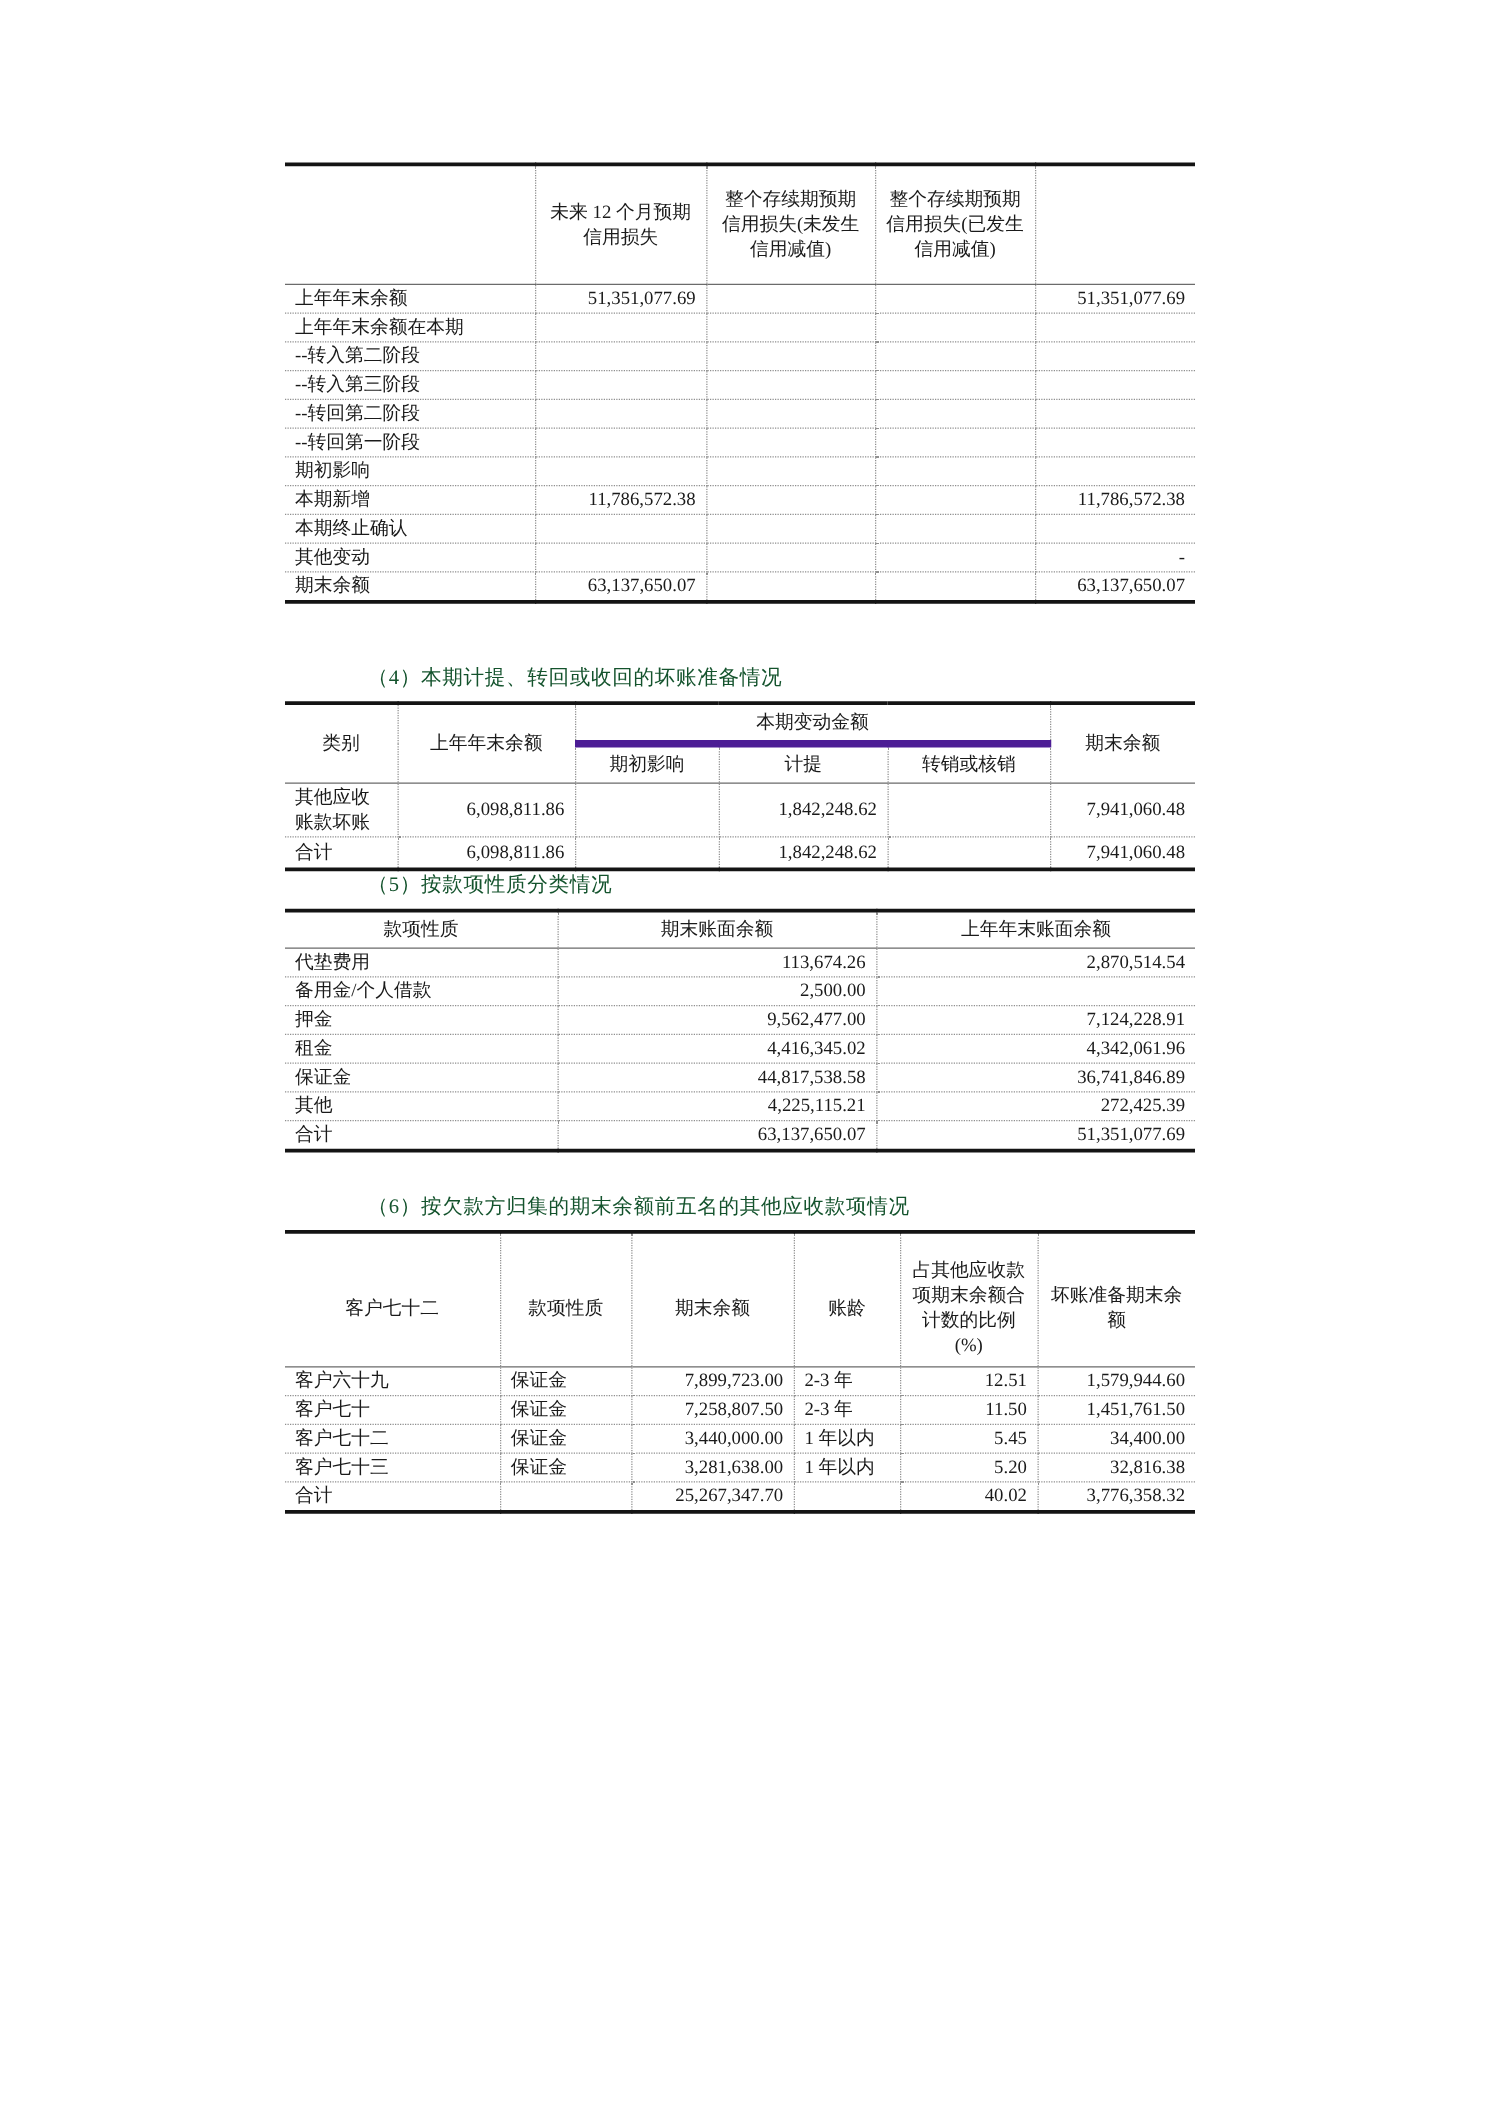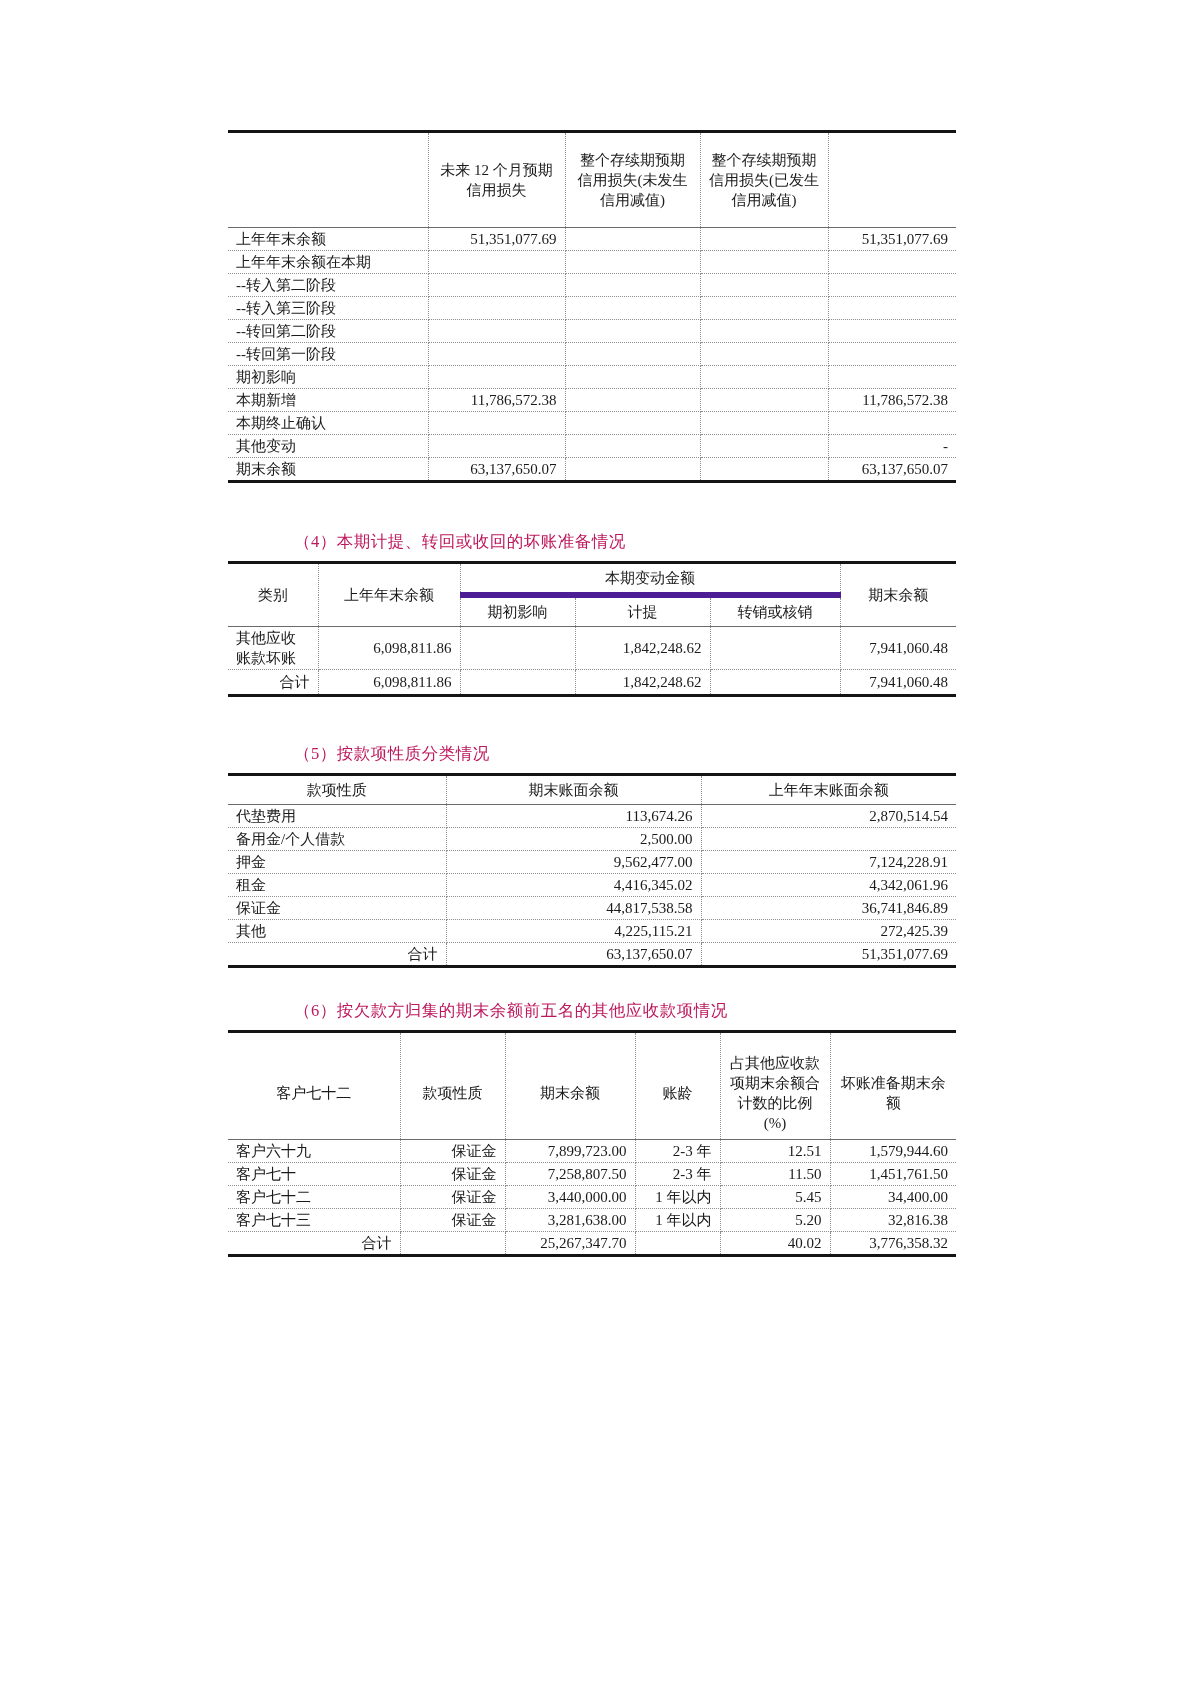--- a/index.html
+++ b/index.html
@@ -41,32 +41,32 @@
     padding-top: 4px;
     padding-bottom: 4px;
   }
   table.fin thead th { border-bottom: 1px solid #6b6b6b; }
   table.fin th.group-underline { border-bottom: 6px solid #4c1d95; }
   table.fin tr > *:first-child { border-left: none; }
   table.fin tr > *:last-child { border-right: none; }
   table.fin tr.last-row td { border-bottom: none; }
   td.num { text-align: right; }
   td.lbl { text-align: left; }
-  td.ctr { text-align: right; }
+  td.ctr { text-align: left; }
   tr.h23 { height: 23px; }
   tr.h26 { height: 26px; }
   .caption {
     font-size: 16.5px;
     line-height: 22px;
     padding-left: 66px;
-    color: #be185d;
+    color: #14532d;
     letter-spacing: 0.5px;
   }
   .cap4 { margin-top: 48px; }
-  .cap5 { margin-top: 46px; }
+  .cap5 { }
   .cap6 { margin-top: 32px; }
   .tbl-after-cap { margin-top: 8px; }
   table.ecl thead th { height: 96px; }
   table.t6 thead th { padding-top: 20px; padding-bottom: 6px; margin-top: 10px; }
 </style>
 </head>
 <body>
 
 <div class="page">
   <div class="content">

